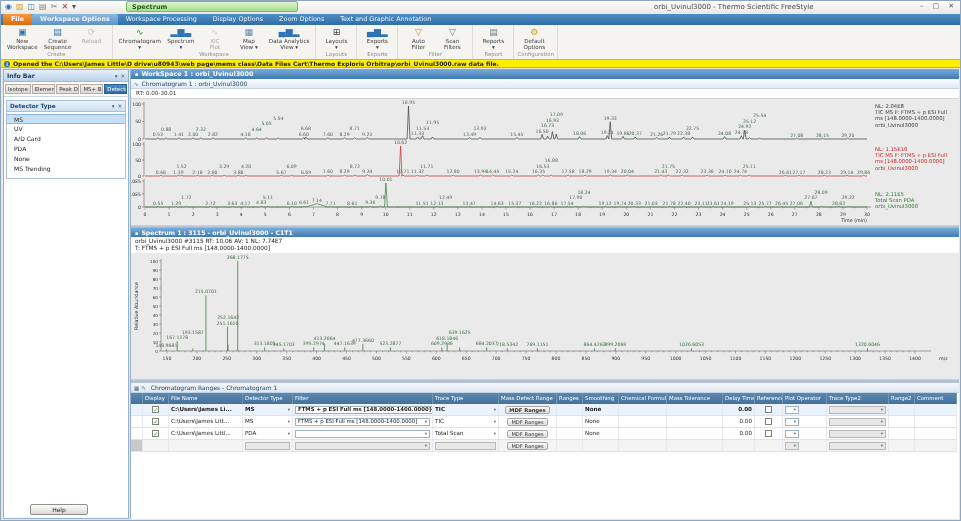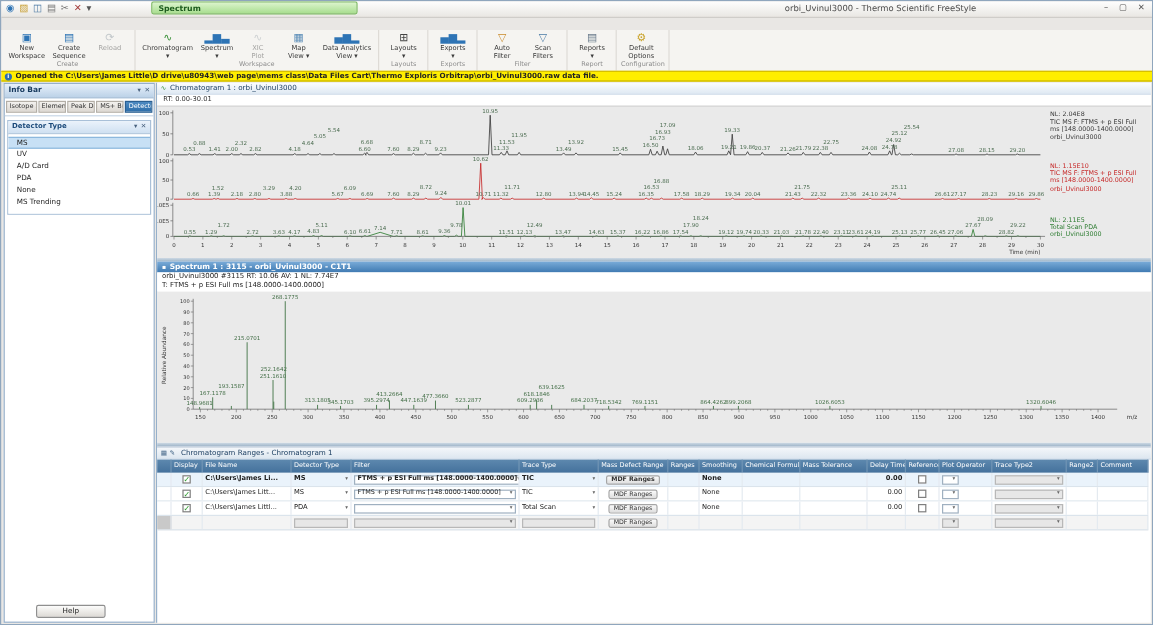--- a/index.html
+++ b/index.html
@@ -93,20 +93,28 @@
       <span>Spectrum</span>
     </div>
     <div class="win-title">orbi_Uvinul3000 - Thermo Scientific FreeStyle</div>
     <div class="win-controls" id="winControls">
         <span>–</span>
         <span>▢</span>
         <span>✕</span>
       </div>
   </div>
 
+  <div class="ribbon-tabs" id="ribbonTabs">
+      <div class="rtab accent">File</div>
+      <div class="rtab active">Workspace Options</div>
+      <div class="rtab">Workspace Processing</div>
+      <div class="rtab">Display Options</div>
+      <div class="rtab">Zoom Options</div>
+      <div class="rtab">Text and Graphic Annotation</div>
+    </div>
   <div class="ribbon-body" id="ribbonBody">
       <div class="rgroup">
         <div class="rbtns">
           <div class="rbtn">
             <span class="ric" style="color: rgb(46, 116, 181);">▣</span>
             <div class="rlb">
               <div>New</div>
               <div>Workspace</div>
             </div>
           </div>
@@ -270,20 +278,24 @@
           <div class="ditem">A/D Card</div>
           <div class="ditem">PDA</div>
           <div class="ditem">None</div>
           <div class="ditem">MS Trending</div>
         </div>
     </div>
     <div class="help-btn">Help</div>
   </div>
 
   <div class="main">
+    <div class="ws-head">
+      <span class="hic">▪</span>
+      <span>WorkSpace 1 : orbi_Uvinul3000</span>
+    </div>
     <div class="chrom-sub">
       <span style="color:#2e8b2e;font-size:5.5px;">∿</span>
       <span>Chromatogram 1 : orbi_Uvinul3000</span>
     </div>
     <div class="rt-strip">RT: 0.00-30.01</div>
     <div class="chrom-region" id="chromRegion">
       <svg id="chromSvg" width="740" height="127" viewBox="0 0 740 127">
           <line x1="13" y1="3" x2="13" y2="40" stroke="#666" stroke-width="0.6"></line>
           <line x1="11" y1="5" x2="13" y2="5" stroke="#666" stroke-width="0.6"></line>
           <text x="10" y="6.7" text-anchor="end" font-size="4.6" fill="#333">100</text>

